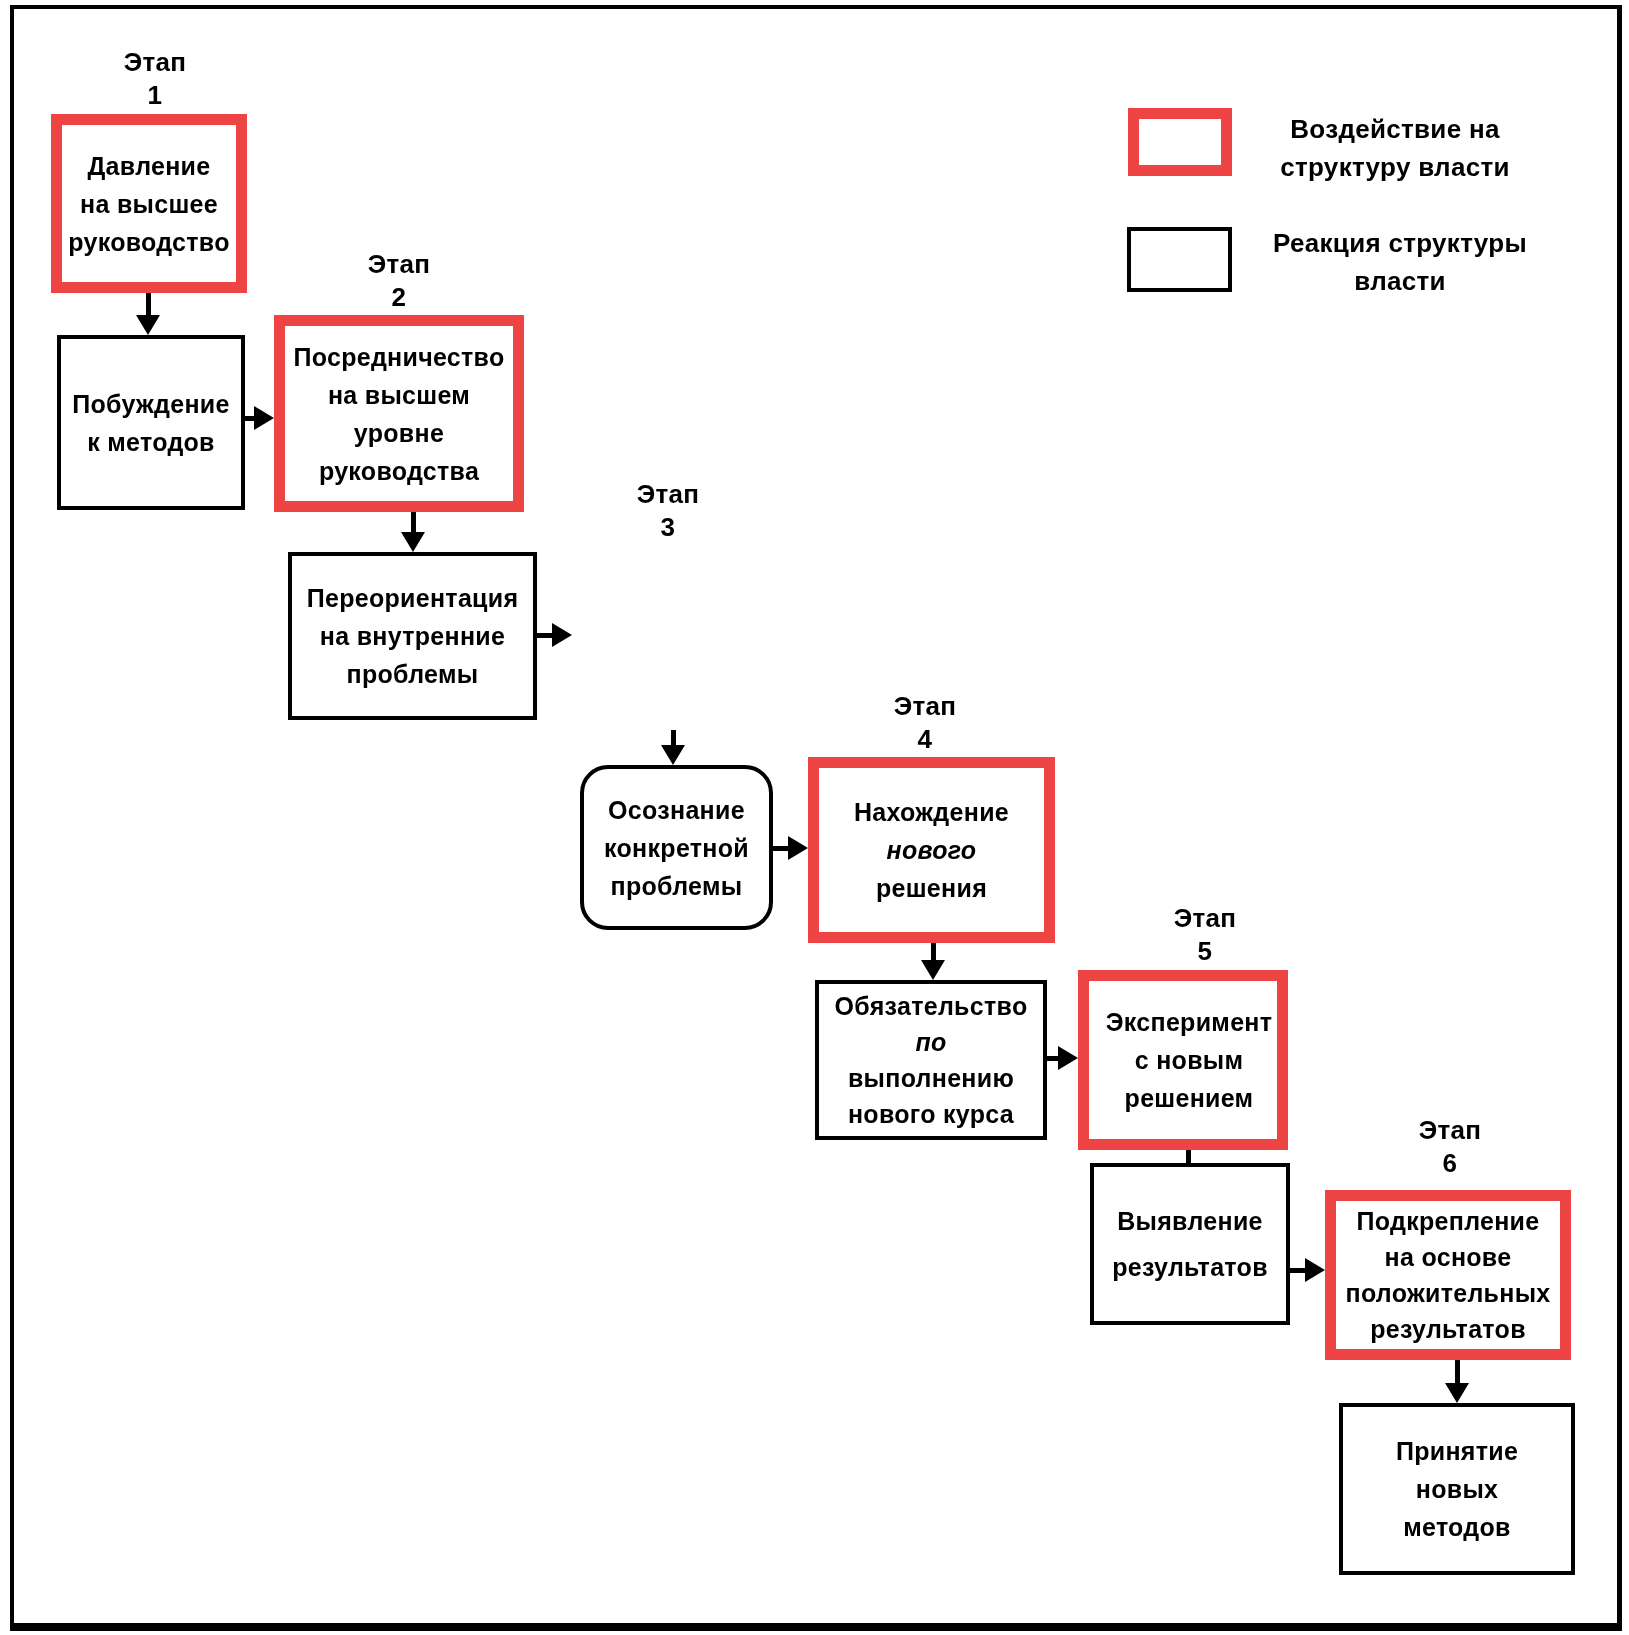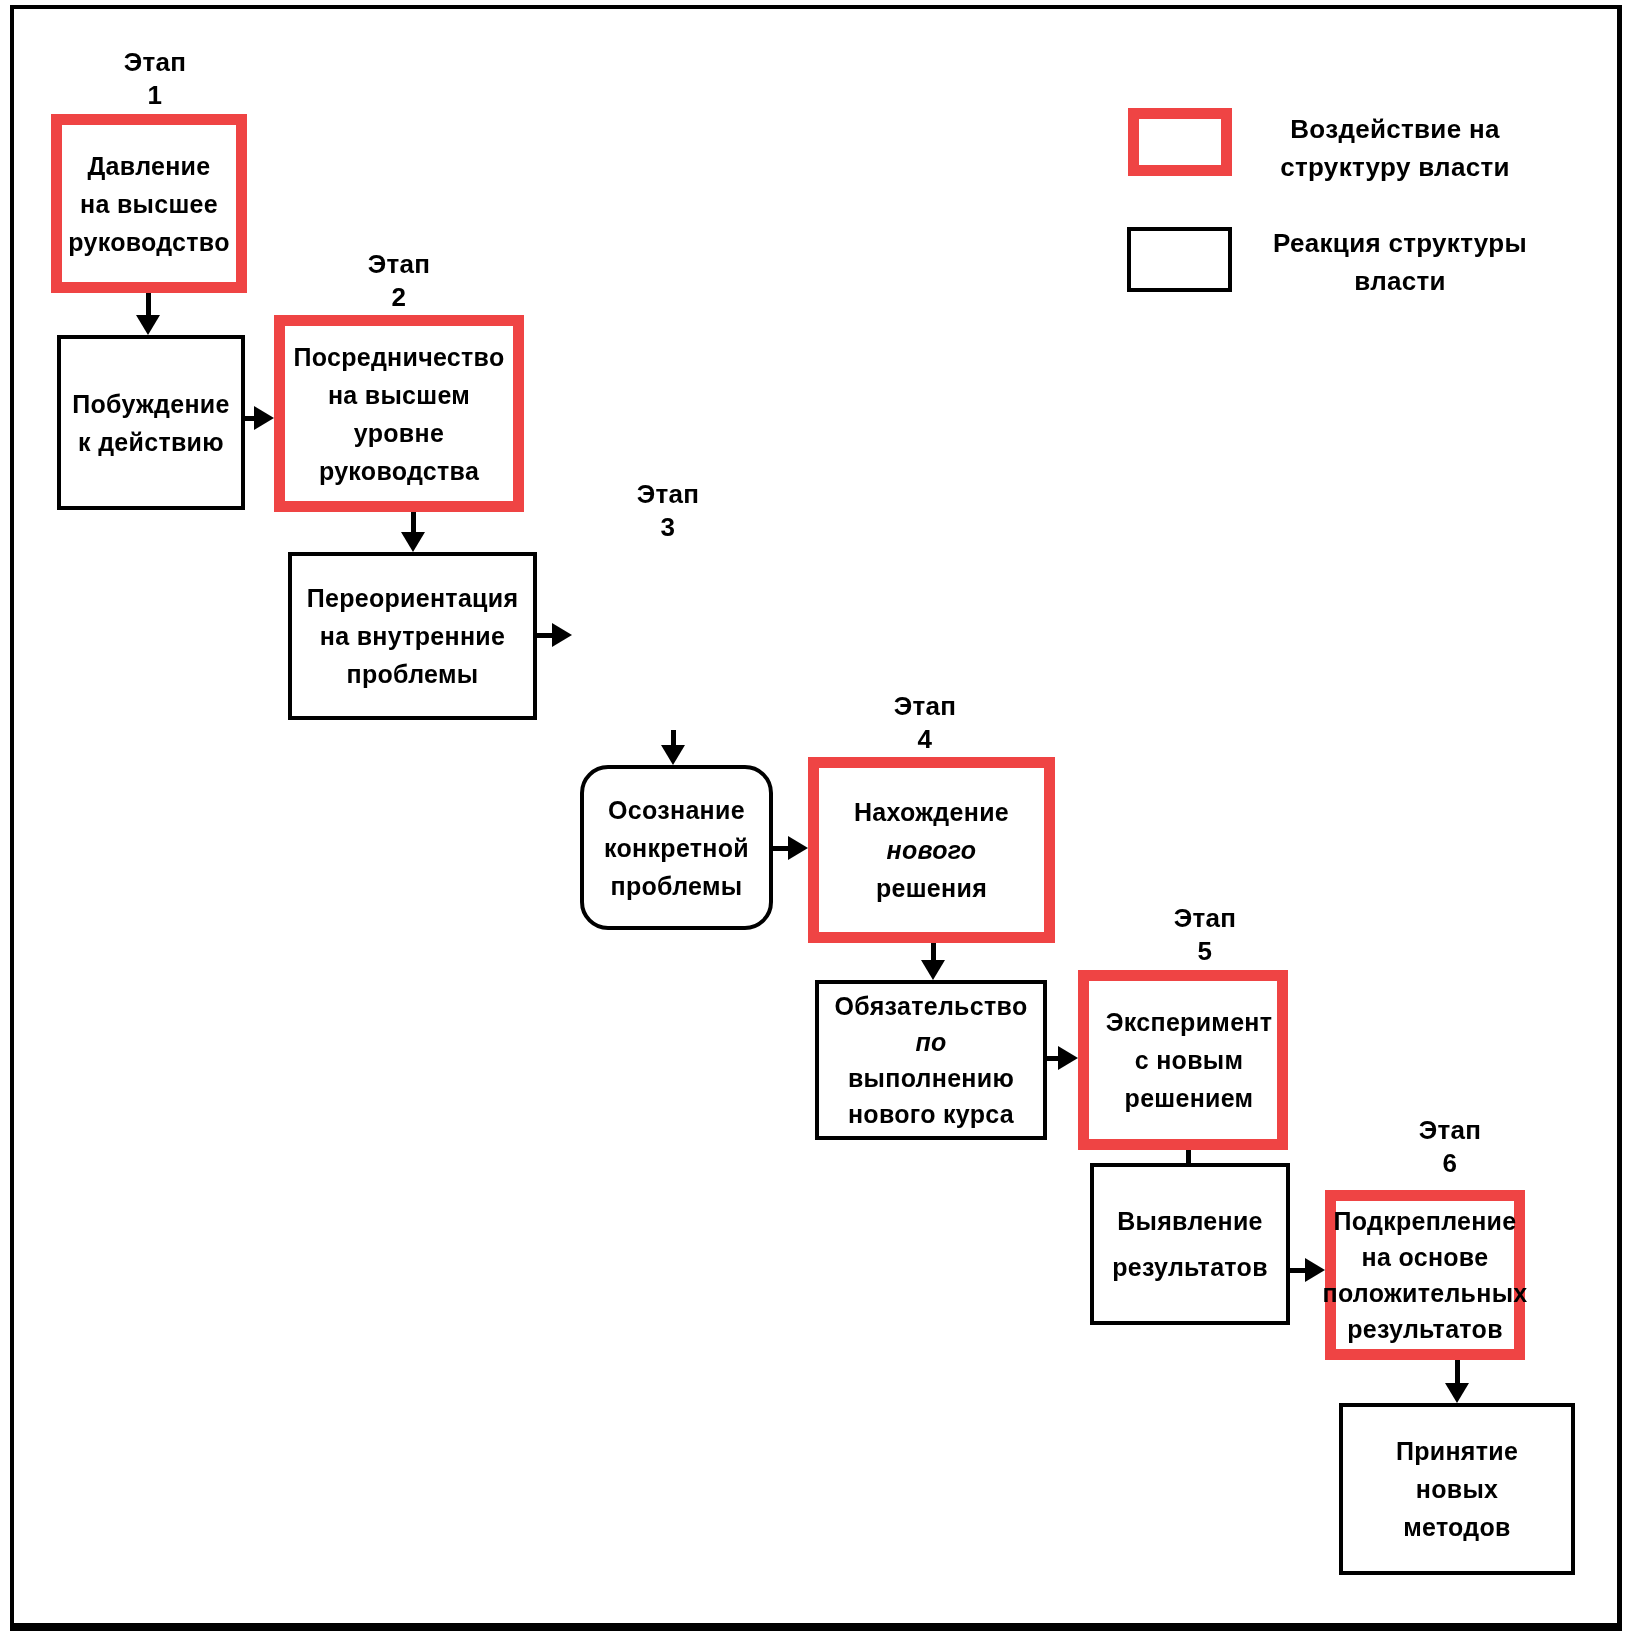--- a/index.html
+++ b/index.html
@@ -48,21 +48,21 @@
     <div class="ln">Давление</div>
     <div class="ln">на высшее</div>
     <div class="ln">руководство</div>
   </div>
   <div class="varr" style="left:136px;top:293px;height:42px;">
     <div class="stem"></div>
       <div class="head"></div>
   </div>
   <div class="box thin" style="left:57px;top:335px;width:188px;height:175px;">
     <div class="ln">Побуждение</div>
-    <div class="ln">к действию</div>
+    <div class="ln">к методов</div>
   </div>
   <div class="harr" style="left:245px;top:406px;width:29px;">
     <div class="stem"></div>
       <div class="head"></div>
   </div>
 
   <div class="stage-label" style="left:334px;top:248px;">
     <div>Этап</div>
     <div>2</div>
   </div>
@@ -147,21 +147,21 @@
   </div>
   <div class="harr" style="left:1290px;top:1258px;width:35px;">
     <div class="stem"></div>
       <div class="head"></div>
   </div>
 
   <div class="stage-label" style="left:1385px;top:1114px;">
     <div>Этап</div>
     <div>6</div>
   </div>
-  <div class="box thick tight" style="left:1325px;top:1190px;width:200px;height:170px;">
+  <div class="box thick tight" style="left:1325px;top:1190px;width:246px;height:170px;">
     <div class="ln">Подкрепление</div>
     <div class="ln">на основе</div>
     <div class="ln">положительных</div>
     <div class="ln">результатов</div>
   </div>
   <div class="varr" style="left:1445px;top:1360px;height:43px;">
     <div class="stem"></div>
       <div class="head"></div>
   </div>
   <div class="box thin" style="left:1339px;top:1403px;width:236px;height:172px;">

